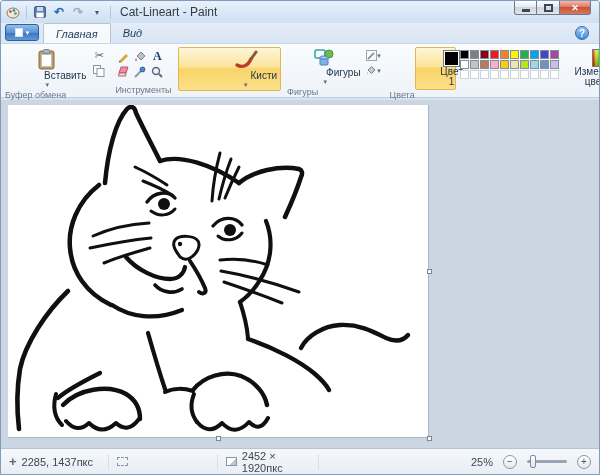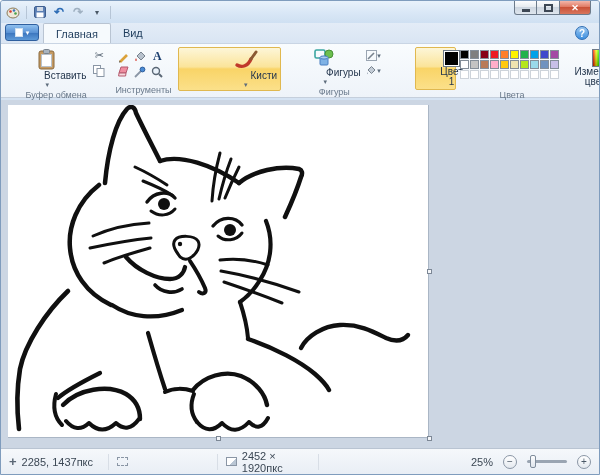--- a/index.html
+++ b/index.html
@@ -26,33 +26,33 @@
   .min-bar { width:8px; height:3px; background:#3d4754; margin-top:5px; }
   .max-box { width:9px; height:8px; border:2px solid #3d4754; }
 
   
   .tabrow { position:absolute; left:0; top:22px; width:100%; height:21px;
     background:linear-gradient(#e3ecf7,#d9e5f3); border-bottom:1px solid #c9d5e4; display:flex; align-items:flex-end; }
   .menu-btn { width:34px; height:17px; margin:0 4px 2px 4px; border-radius:3px; border:1px solid #2f5f9e;
     background:linear-gradient(#8fc0ef,#5a92d4 50%,#3a74bd 51%,#5e9ad8); display:flex; align-items:center; justify-content:center; gap:3px; }
   .menu-doc { width:8px; height:9px; background:#fff; border:1px solid #cfe0f0; }
   .menu-dd { color:#fff; font-size:7px; }
-  .tab { height:20px; padding:0 12px; font-size:11px; color:#1e3c5c; display:flex; align-items:center; }
+  .tab { height:20px; padding:0 12px; font-size:11px; color:#1e3c5c; display:flex; align-items:center;font-style:italic; }
   .tab.active { background:#f6fafd; border:1px solid #b9c4d2; border-bottom:none; border-radius:2px 2px 0 0; }
   .help-btn { position:absolute; right:10px; top:3px; width:14px; height:14px; border-radius:50%;
     background:linear-gradient(#9dc8f0,#3d8fe0); border:1px solid #2f6db3; color:#fff; font-size:10px; font-weight:bold;
     display:flex; align-items:center; justify-content:center; }
 
   
   .ribbon { position:absolute; left:0; top:43px; width:100%; height:54px;
     background:linear-gradient(#f9fcfe,#eef3f9); border-bottom:1px solid #c5cfdc; display:flex; align-items:stretch; padding:2px 2px 0 2px; }
   .rsep { width:1px; background:#d6dee8; margin:3px 1px; box-shadow:1px 0 0 #fff; }
   .rgroup { display:flex; flex-direction:column; justify-content:space-between; padding:1px 2px; }
   .rgroup-content { display:flex; align-items:flex-start; gap:2px; flex:1; }
-  .rgroup-label { font-size:9px; color:#68788a; text-align:center; height:11px; line-height:11px; white-space:nowrap; }
+  .rgroup-label { font-size:9px; color:#68788a; height:11px; line-height:11px; white-space:nowrap; }
   .bigbtn { display:flex; flex-direction:column; align-items:center; justify-content:flex-start; padding:2px 3px; border-radius:2px; }
   .bigbtn .lbl { font-size:10px; color:#24364d; line-height:11px; white-space:nowrap;margin-left:36px; }
   .dd { font-size:7px; color:#5d6c7c; line-height:7px; }
   .hl { background:linear-gradient(#fdf6d8,#fbe49a 45%,#f9d467 50%,#fbe08a); border:1px solid #e0b84f;padding-left:36px; }
   .smallcol { display:flex; flex-direction:column; gap:2px; padding-top:2px; }
   .sbtn { width:16px; height:13px; display:flex; align-items:center; justify-content:center; border-radius:2px; }
   .toolgrid { display:grid; grid-template-columns:repeat(3,16px); grid-auto-rows:14px; gap:1px; padding-top:3px; }
   .select-ic { width:20px; height:13px; border:1px dashed #3c6ca8; margin:2px 0; }
   .bars { display:flex; flex-direction:column; gap:3px; padding:4px 0 2px 0; }
   .bars div { width:26px; background:#2b3a52; border-radius:1px; }
@@ -107,20 +107,21 @@
         <svg width="12" height="12" viewBox="0 0 12 12">
             <rect x="0.5" y="0.5" width="11" height="11" rx="1.5" fill="#5b7fb4" stroke="#3f5f90"></rect>
             <rect x="3" y="1" width="6" height="4" fill="#cfd9e6"></rect>
             <rect x="2.5" y="6.5" width="7" height="5" fill="#fff"></rect>
           </svg>
       </span>
       <span class="qat-btn undo-g">↶</span>
       <span class="qat-btn redo-g">↷</span>
       <span class="qat-btn qat-dd">▾</span>
       <span class="qat-sep"></span>
+      <span class="title-text">Cat-Lineart - Paint</span>
     </div>
     <div class="win-controls">
       <div class="wc wc-min">
           <span class="min-bar"></span>
         </div>
       <div class="wc wc-max">
           <span class="max-box"></span>
         </div>
       <div class="wc wc-close">
           <span>✕</span>

